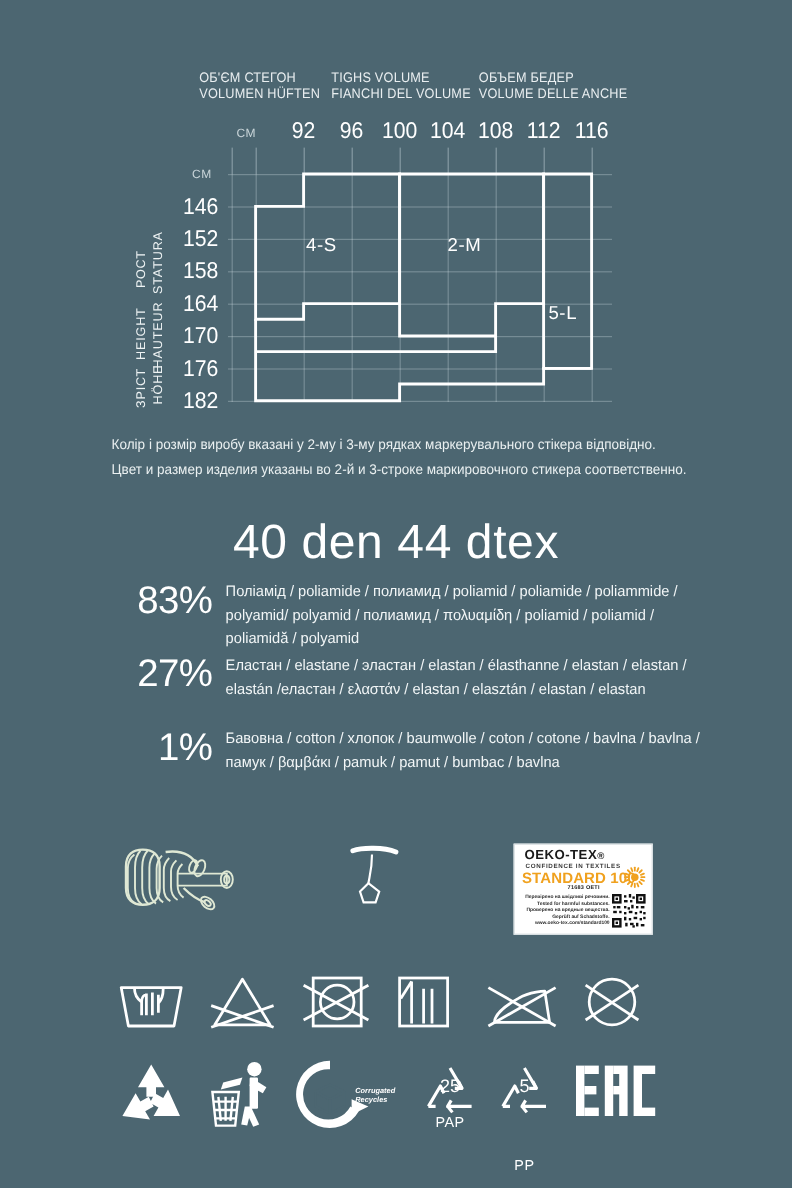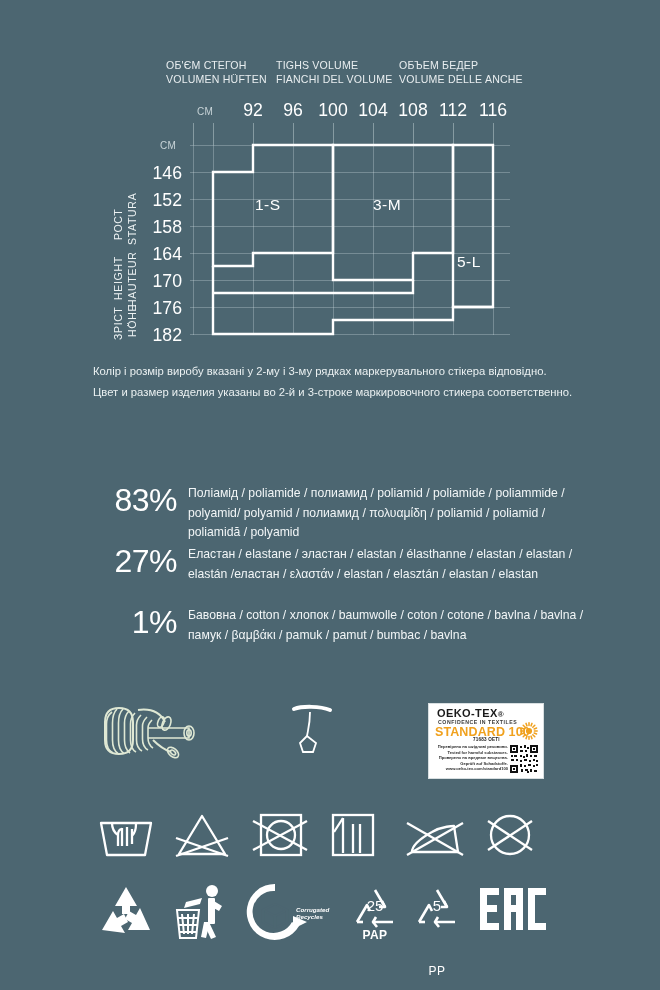--- a/index.html
+++ b/index.html
@@ -232,28 +232,29 @@
       <path class="regpath" d="M 213,172 L 253,172 L 253,145 L 333,145 L 333,253 L 253,253 L 253,266 L 213,266 Z"></path>
 
       <path class="regpath" d="M 333,145 L 453,145 L 453,253 L 413,253 L 413,280 L 333,280 L 333,253 Z"></path>
 
       <path class="regpath" d="M 453,145 L 493,145 L 493,307 L 453,307 L 453,253 Z"></path>
 
       <path class="regpath" d="M 213,266 L 213,334 L 333,334 L 333,320 L 453,320 L 453,307 L 493,307"></path>
       <path class="regpath" d="M 213,293 L 413,293 L 413,280"></path>
     </svg>
 
-    <div class="szlabel" style="left:255px; top:196px;">1-S</div>
-    <div class="szlabel" style="left:373px; top:196px;">3-M</div>
+    <div class="szlabel" style="left:255px; top:196px;">4-S</div>
+    <div class="szlabel" style="left:373px; top:196px;">2-M</div>
     <div class="szlabel" style="left:457px; top:253px;">5-L</div>
   </div>
 
   <div class="caption" style="top:361px;">Колір і розмір виробу вказані у 2-му і 3-му рядках маркерувального стікера відповідно.</div>
   <div class="caption" style="top:382px;">Цвет и размер изделия указаны во 2-й и 3-строке маркировочного стикера соответственно.</div>
 
+  <div class="den" style="top:430px;">40 den  44 dtex</div>
 
   <div class="comp-row" style="top:484px;">
     <div class="pct">83%</div>
     <div class="names">Поліамід / poliamide / полиамид / poliamid / poliamide / poliammide / polyamid/ polyamid / полиамид / πολυαμίδη / poliamid / poliamid / poliamidă / polyamid</div>
   </div>
   <div class="comp-row" style="top:545px;">
     <div class="pct">27%</div>
     <div class="names">Еластан / elastane / эластан / elastan / élasthanne / elastan / elastan / elastán /еластан / ελαστάν / elastan / elasztán / elastan / elastan</div>
   </div>
   <div class="comp-row" style="top:606px;">
@@ -508,21 +509,21 @@
         <path d="M26,4 L36,21 L30,21"></path>
           <path d="M36,21 L33,15"></path>
         <path d="M44,36 L24,36 L27,31"></path>
           <path d="M24,36 L28,41"></path>
         <path d="M8,36 L18,19 L21,25"></path>
           <path d="M8,36 L14,36"></path>
       </g>
     </svg>
   </div>
   <div class="res-num" style="left:349px; top:897px; width:52px;">25</div>
-  <div class="res-cap" style="left:349px; top:928px; width:52px;font-weight:bold;">PAP</div>
+  <div class="res-cap" style="left:349px; top:928px; width:52px;">PAP</div>
 
   <div class="iconbox" style="left:411px; top:886px;">
     <svg width="52" height="44" viewBox="0 0 52 44">
       <g fill="none" stroke="#fff" stroke-width="2.6" stroke-linejoin="round">
         <path d="M26,4 L36,21 L30,21"></path>
           <path d="M36,21 L33,15"></path>
         <path d="M44,36 L24,36 L27,31"></path>
           <path d="M24,36 L28,41"></path>
         <path d="M8,36 L18,19 L21,25"></path>
           <path d="M8,36 L14,36"></path>

